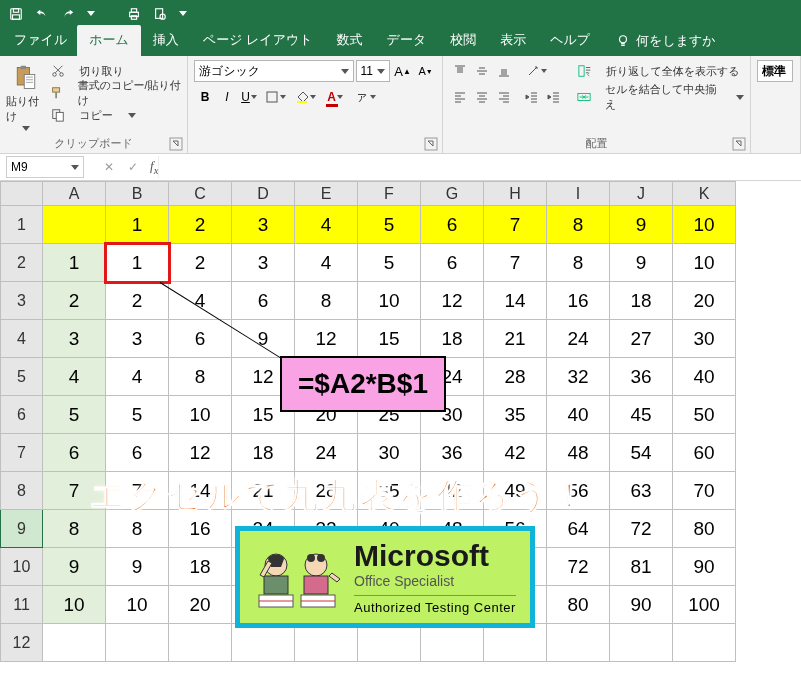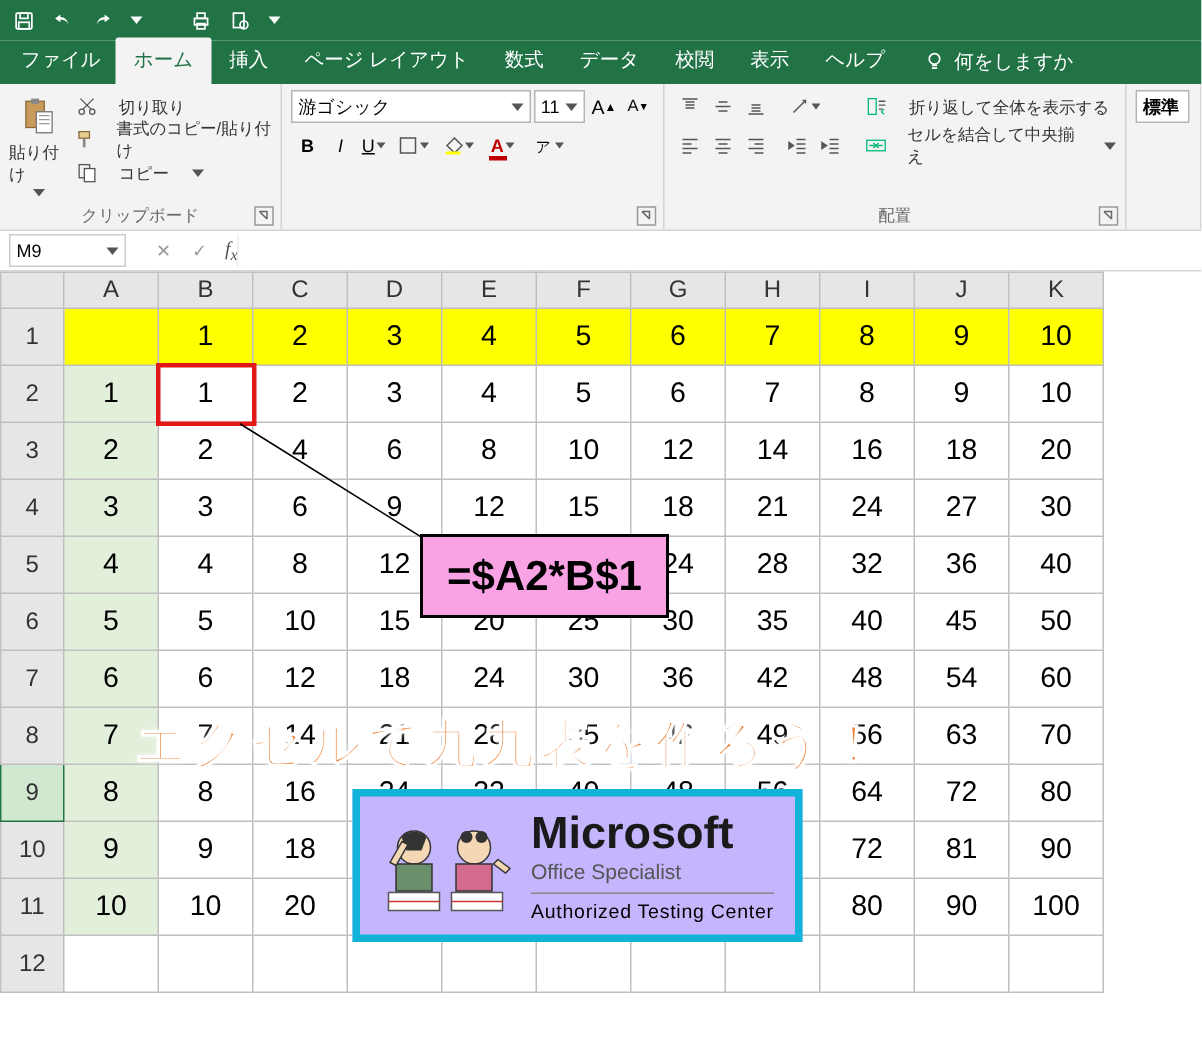--- a/index.html
+++ b/index.html
@@ -62,21 +62,21 @@
   .rowhdr.sel { background:#cfe8cf; border:1px solid #217346; }
   .sheet td.cell { text-align:center; height:38px; width:63px; background:#fff; }
   td.ylw { background:#ffff00 !important; }
   td.grn { background:#e2efda !important; }
   td.redbox { outline:3px solid #e21818; outline-offset:-1px; }
 
   
   .leader-line { position:absolute; height:1px; width:140px; background:#000; transform-origin:left center; }
   .formula-callout { position:absolute; background:#f9a2e4; border:2px solid #000; padding:10px 16px; font-family: Arial, sans-serif; font-size:28px; font-weight:bold; color:#000;}
   .banner-text { position:absolute; font-size:34px; font-weight:bold; letter-spacing:4px; color:#ed7d31; -webkit-text-stroke:1px #fff; text-shadow:0 0 4px rgba(255,255,255,0.9);}
-  .mos-box { position:absolute; border:5px solid #10b4d8; background:#c4b5fd; padding:10px 14px 8px; display:flex; gap:10px; align-items:center; }
+  .mos-box { position:absolute; border:5px solid #10b4d8; background:#bef264; padding:10px 14px 8px; display:flex; gap:10px; align-items:center; }
   .mos-logo-txt .brand { font-family: "Segoe UI", Arial; font-size:30px; font-weight:600; color:#1a1a1a; line-height:1; }
   .mos-logo-txt .spec { font-size:14px; color:#555; margin-top:2px;}
   .mos-logo-txt .atc { font-size:13px; border-top:1px solid #888; margin-top:6px; padding-top:4px; letter-spacing:0.5px; }
 
   .collapse-arrow { position:absolute; right:4px; bottom:2px; cursor:pointer;}
   .dlg-launcher { width:14px; height:14px; }
 </style>
 </head>
 <body>
 

